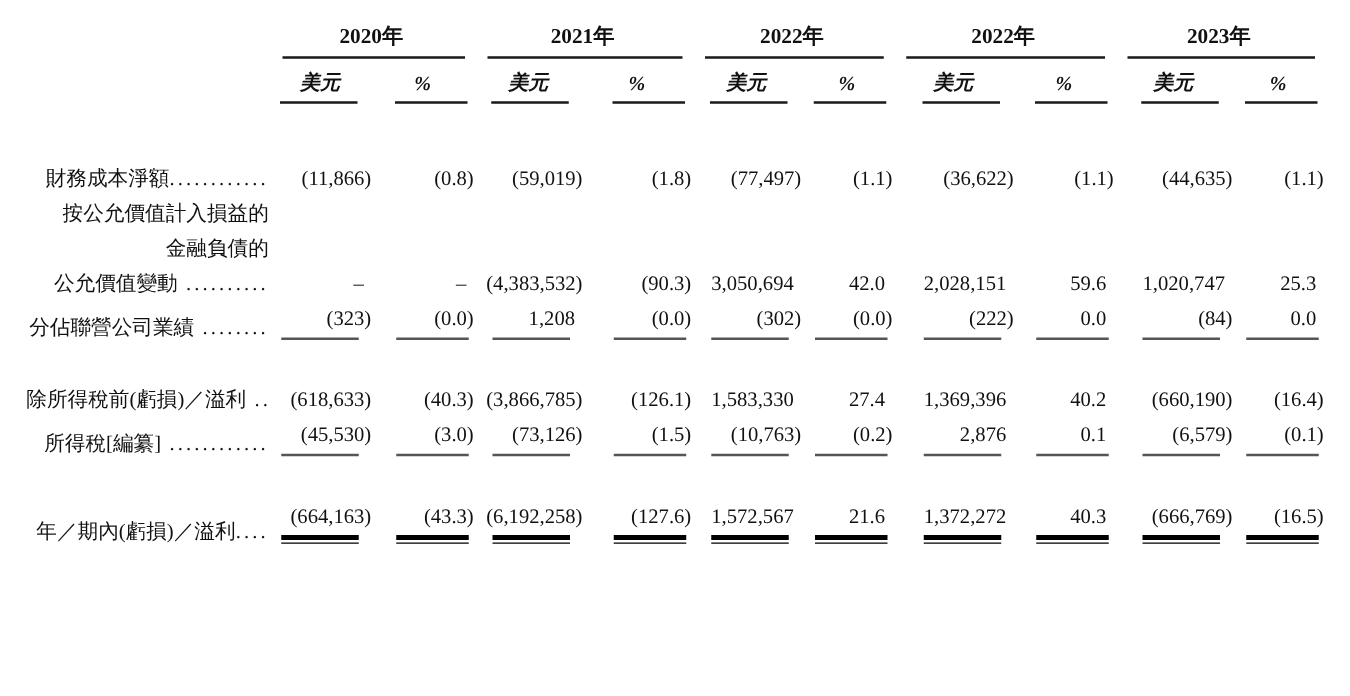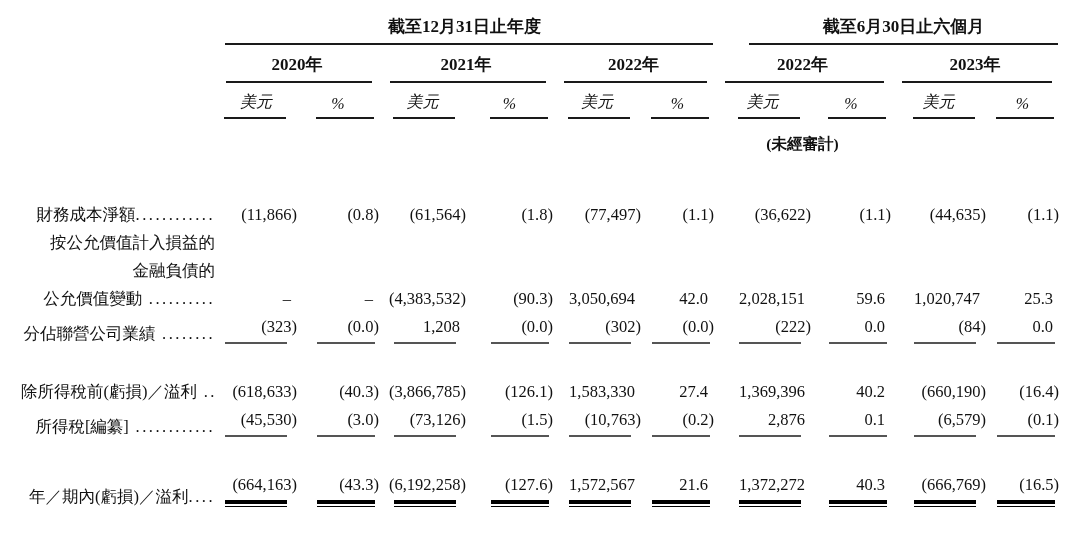--- a/index.html
+++ b/index.html
@@ -12,21 +12,21 @@
   td { vertical-align:bottom; }
 
   
   .sec-td { font-weight:bold; font-size:17px; text-align:center; padding-top:5px; white-space:nowrap; }
   .sec-rule { border-bottom:2px solid #1a1a1a; margin-top:5px; }
   .s1 .sec-rule { margin-left:9px; }
   .s2 .sec-rule { margin-left:34px; }
   .s2 .sec-text { display:block; padding-left:34px; }
   .year-td { font-weight:bold; font-size:17px; text-align:center; padding-top:7px; white-space:nowrap; }
   .year-rule { border-bottom:2px solid #1a1a1a; margin:5px 6px 0 10px; }
-  .sub-td { font-size:16px; text-align:center; padding-top:8px; }
+  .sub-td { font-size:16px; text-align:center; padding-top:8px;font-weight:bold; }
   .ital { font-style:italic; }
   .colrule { border-bottom:2px solid #555; margin-top:5px; }
   .vcol .colrule { width:62px; margin-left:auto; margin-right:10px; }
   .pcol .colrule { width:58px; margin-left:auto; margin-right:4px; }
   .sub-td .colrule { border-color:#1a1a1a; margin-top:4px; }
   .note-td { font-weight:bold; font-size:15.5px; text-align:center; padding-top:5px; white-space:nowrap; }
   .note2-td { padding-top:14px; }
 
   
   .label { font-size:16.5px; text-align:right; padding:3.5px 0 3.5px 10px; white-space:nowrap; line-height:21px; }
@@ -55,80 +55,64 @@
         <col style="width:88px">
       <col style="width:73px">
         <col style="width:97px">
         <col style="width:80px">
       <col style="width:95px">
         <col style="width:73px">
     </colgroup>
     <thead>
       <tr>
         <td></td>
-        <td colspan="6" class="sec-td s1">
-          <span class="sec-text">截至12月31日止年度</span>
-          <div class="sec-rule"></div>
-        </td>
-        <td colspan="4" class="sec-td s2">
-          <span class="sec-text">截至6月30日止六個月</span>
-          <div class="sec-rule"></div>
+        <td colspan="2" class="year-td">
+          <span>2020年</span>
+          <div class="year-rule"></div>
+        </td>
+        <td colspan="2" class="year-td">
+          <span>2021年</span>
+          <div class="year-rule"></div>
+        </td>
+        <td colspan="2" class="year-td">
+          <span>2022年</span>
+          <div class="year-rule"></div>
+        </td>
+        <td colspan="2" class="year-td">
+          <span>2022年</span>
+          <div class="year-rule"></div>
+        </td>
+        <td colspan="2" class="year-td">
+          <span>2023年</span>
+          <div class="year-rule"></div>
         </td>
       </tr>
       <tr>
         <td></td>
-        <td colspan="2" class="year-td">
-          <span>2020年</span>
-          <div class="year-rule"></div>
-        </td>
-        <td colspan="2" class="year-td">
-          <span>2021年</span>
-          <div class="year-rule"></div>
-        </td>
-        <td colspan="2" class="year-td">
-          <span>2022年</span>
-          <div class="year-rule"></div>
-        </td>
-        <td colspan="2" class="year-td">
-          <span>2022年</span>
-          <div class="year-rule"></div>
-        </td>
-        <td colspan="2" class="year-td">
-          <span>2023年</span>
-          <div class="year-rule"></div>
-        </td>
-      </tr>
-      <tr>
-        <td></td>
-        <td class="sub-td vcol"><span class="ital">美元</span><div class="colrule"></div></td>
-        <td class="sub-td pcol"><span class="ital">%</span><div class="colrule"></div></td>
-        <td class="sub-td vcol"><span class="ital">美元</span><div class="colrule"></div></td>
-        <td class="sub-td pcol"><span class="ital">%</span><div class="colrule"></div></td>
-        <td class="sub-td vcol"><span class="ital">美元</span><div class="colrule"></div></td>
-        <td class="sub-td pcol"><span class="ital">%</span><div class="colrule"></div></td>
-        <td class="sub-td vcol"><span class="ital">美元</span><div class="colrule"></div></td>
-        <td class="sub-td pcol"><span class="ital">%</span><div class="colrule"></div></td>
-        <td class="sub-td vcol"><span class="ital">美元</span><div class="colrule"></div></td>
-        <td class="sub-td pcol"><span class="ital">%</span><div class="colrule"></div></td>
-      </tr>
-      <tr>
-        <td colspan="7"></td>
-        <td colspan="2" class="note-td note2-td">(未經審計)</td>
-        <td colspan="2"></td>
+        <td class="sub-td vcol"><span class="ital">美元</span><div class="colrule"></div></td>
+        <td class="sub-td pcol"><span class="ital">%</span><div class="colrule"></div></td>
+        <td class="sub-td vcol"><span class="ital">美元</span><div class="colrule"></div></td>
+        <td class="sub-td pcol"><span class="ital">%</span><div class="colrule"></div></td>
+        <td class="sub-td vcol"><span class="ital">美元</span><div class="colrule"></div></td>
+        <td class="sub-td pcol"><span class="ital">%</span><div class="colrule"></div></td>
+        <td class="sub-td vcol"><span class="ital">美元</span><div class="colrule"></div></td>
+        <td class="sub-td pcol"><span class="ital">%</span><div class="colrule"></div></td>
+        <td class="sub-td vcol"><span class="ital">美元</span><div class="colrule"></div></td>
+        <td class="sub-td pcol"><span class="ital">%</span><div class="colrule"></div></td>
       </tr>
       <tr class="spacer">
         <td colspan="11" style="height:44px"></td>
       </tr>
     </thead>
     <tbody>
         <tr>
           <td class="label"><span>財務成本淨額</span><span class="dots">............</span></td>
           <td class="num vcol"><span class="v">(11,866)</span></td>
           <td class="num pcol"><span class="v">(0.8)</span></td>
-          <td class="num vcol"><span class="v">(61,564)</span></td>
+          <td class="num vcol"><span class="v">(59,019)</span></td>
           <td class="num pcol"><span class="v">(1.8)</span></td>
           <td class="num vcol"><span class="v">(77,497)</span></td>
           <td class="num pcol"><span class="v">(1.1)</span></td>
           <td class="num vcol"><span class="v">(36,622)</span></td>
           <td class="num pcol"><span class="v">(1.1)</span></td>
           <td class="num vcol"><span class="v">(44,635)</span></td>
           <td class="num pcol"><span class="v">(1.1)</span></td>
         </tr>
         <tr>
           <td class="label"><span>按公允價值計入損益的</span></td>

